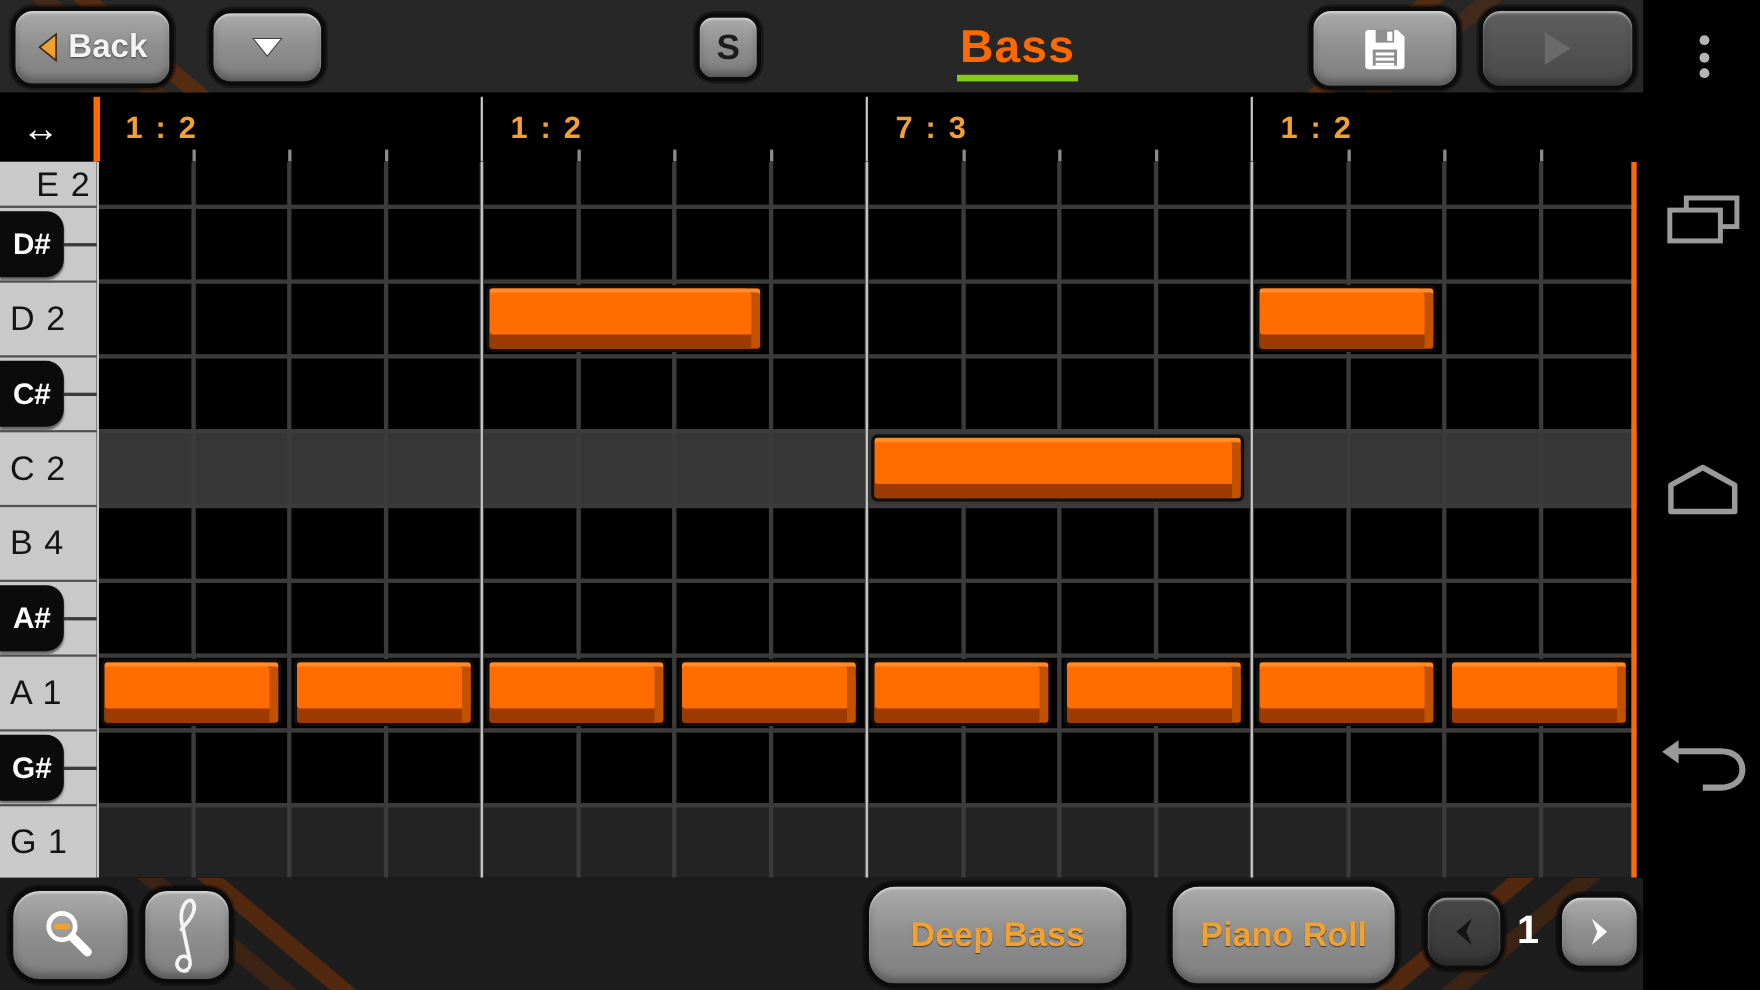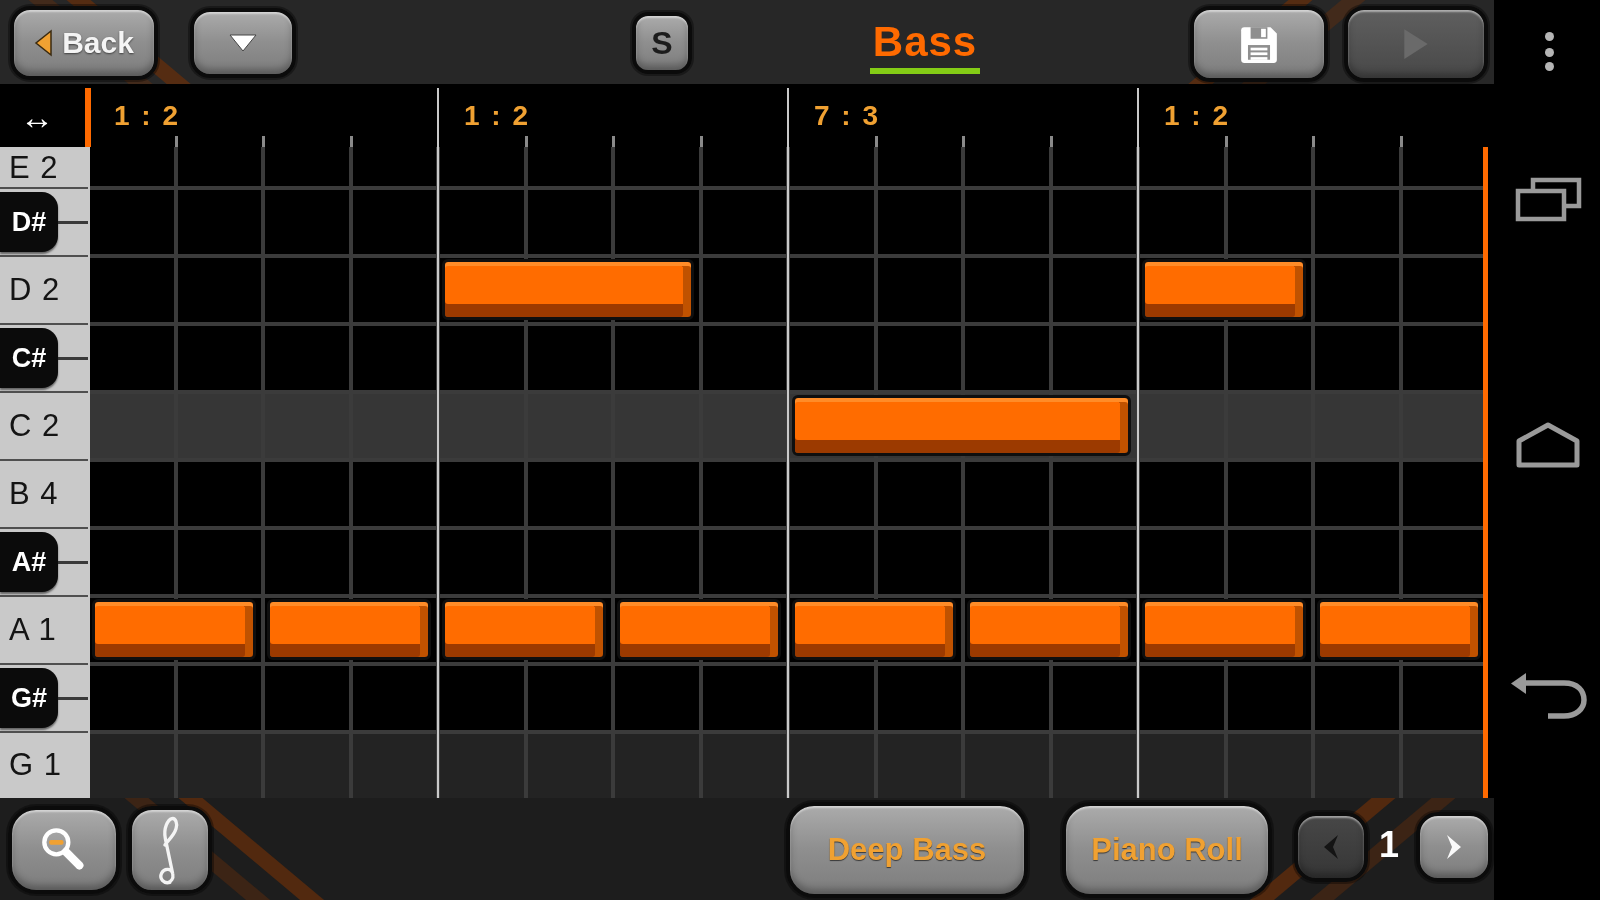--- a/index.html
+++ b/index.html
@@ -135,21 +135,21 @@
       <div class="tl-tick" style="left: 699.5px;"></div>
       <div class="tl-tick" style="left: 874.5px;"></div>
       <div class="tl-tick" style="left: 962px;"></div>
       <div class="tl-tick" style="left: 1049.5px;"></div>
       <div class="tl-tick" style="left: 1224.5px;"></div>
       <div class="tl-tick" style="left: 1312px;"></div>
       <div class="tl-tick" style="left: 1399.5px;"></div>
     </div>
 
   <div class="keys" id="keys">
-      <div class="wkey-label" style="top: 2.5px;">E 2</div>
+      <div class="wkey-label" style="top: 2.5px; margin-left: 24px;">E 2</div>
       <div class="key-divider" style="top: 40px;"></div>
       <div class="bkey" style="top: 45px;">
         <span>D#</span>
       </div>
       <div class="bkey-midline" style="top: 74px;"></div>
       <div class="key-divider" style="top: 108px;"></div>
       <div class="wkey-label" style="top: 125px;">D 2</div>
       <div class="key-divider" style="top: 176px;"></div>
       <div class="bkey" style="top: 181px;">
         <span>C#</span>

